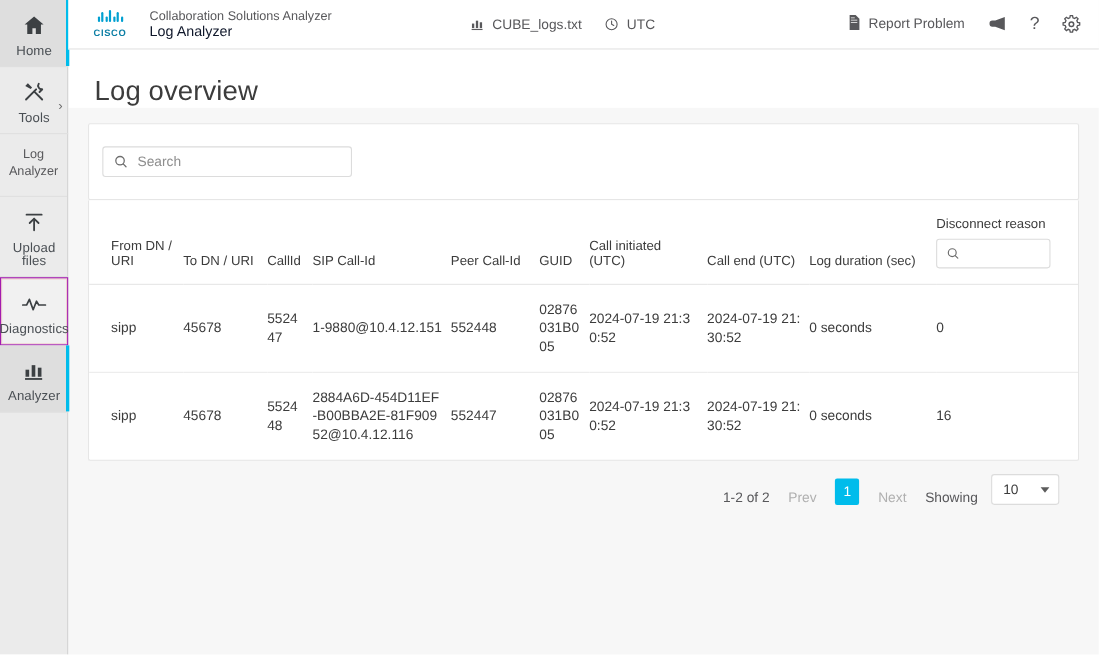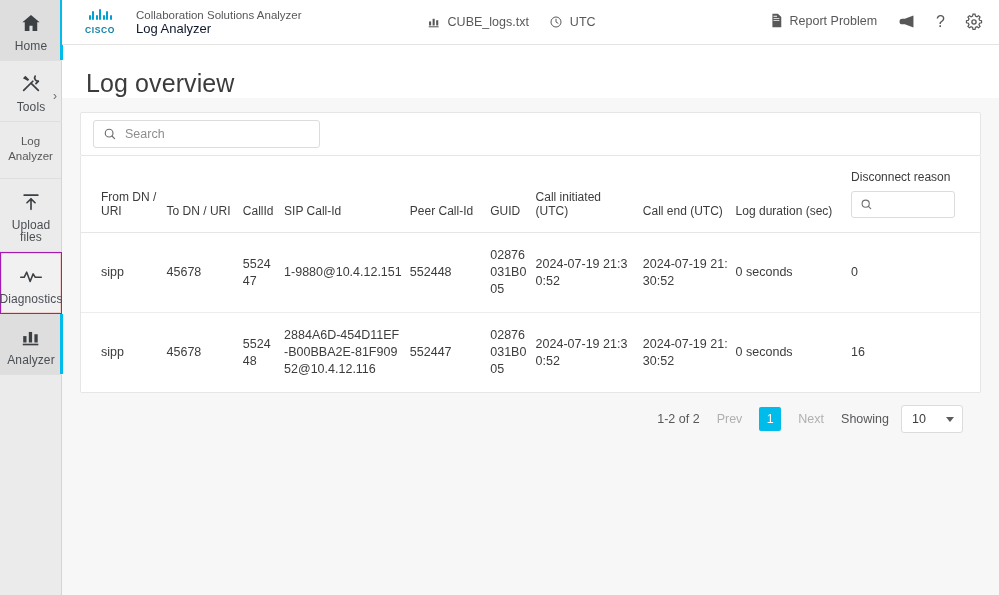--- a/index.html
+++ b/index.html
@@ -82,21 +82,21 @@
   .page-head { background: #ffffff; padding: 24px 0 0 24px; }
   .page-title { font-size: 25px; color: #3c3c3c; font-weight: normal; letter-spacing: .1px; }
   .tabs { display: flex; padding: 0 0 0 24px; background: #ffffff; border-bottom: 1px solid #e0e0e0; margin-top: 22px; }
   .tab { padding: 0 10px 9px 2px; font-size: 13px; color: #3c3c3c; font-weight: bold; cursor: pointer; position: relative; }
   .tab.active::after {
     content: ""; position: absolute; left: 0; right: 10px; bottom: -1px; height: 3px; background: #00bceb;
   }
 
   .content { flex: 1; background: #f7f7f7; padding: 14px 18px 0 18px; overflow: hidden; }
 
-  .searchcard { background:#fff; border:1px solid #e6e6e6; border-radius:2px; padding: 7px 12px; }
+  .searchcard { background:#fff; border:1px solid #e6e6e6; border-radius:2px; padding: 20px 12px; }
   .searchbox {
     width: 227px; height: 28px; border: 1px solid #dcdcdc; border-radius: 3px;
     display: flex; align-items: center; gap: 8px; padding: 0 9px; background: #fff;
   }
   .searchbox input {
     border: none; outline: none; font-size: 12.5px; color: #3c3c3c;
     font-family: "Liberation Sans", sans-serif; width: 100%; background: transparent;
   }
   .searchbox input::placeholder { color: #8e8e8e; }
 
@@ -116,21 +116,21 @@
     font-family: "Liberation Sans", sans-serif; }
   tbody td {
     font-size: 12.5px; color: #3c3c3c; padding: 14px 8px 14px 0;
     border-bottom: 1px solid #ececec; vertical-align: middle;
     word-break: break-all; line-height: 17px;
   }
   tbody td:first-child { padding-left: 20px; }
   tbody tr:last-child td { border-bottom: none; }
 
   .pager {
-    display: flex; align-items: center; justify-content: flex-end; gap: 12px;
+    display: flex; align-items: flex-end; justify-content: flex-end; gap: 12px;
     padding: 12px 18px 12px 0; background: #f7f7f7; font-size: 12.5px; color: #58585b;
   }
   .pg-count { color: #58585b; }
   .pg-btn { color: #b0b0b0; padding: 0 5px; cursor: default; }
   .pg-num {
     background: #00bceb; color: #fff; width: 22px; height: 24px;
     display: flex; align-items: center; justify-content: center;
     border-radius: 2px; font-size: 12.5px; cursor: pointer;
   }
   .pg-show { color: #58585b; }

